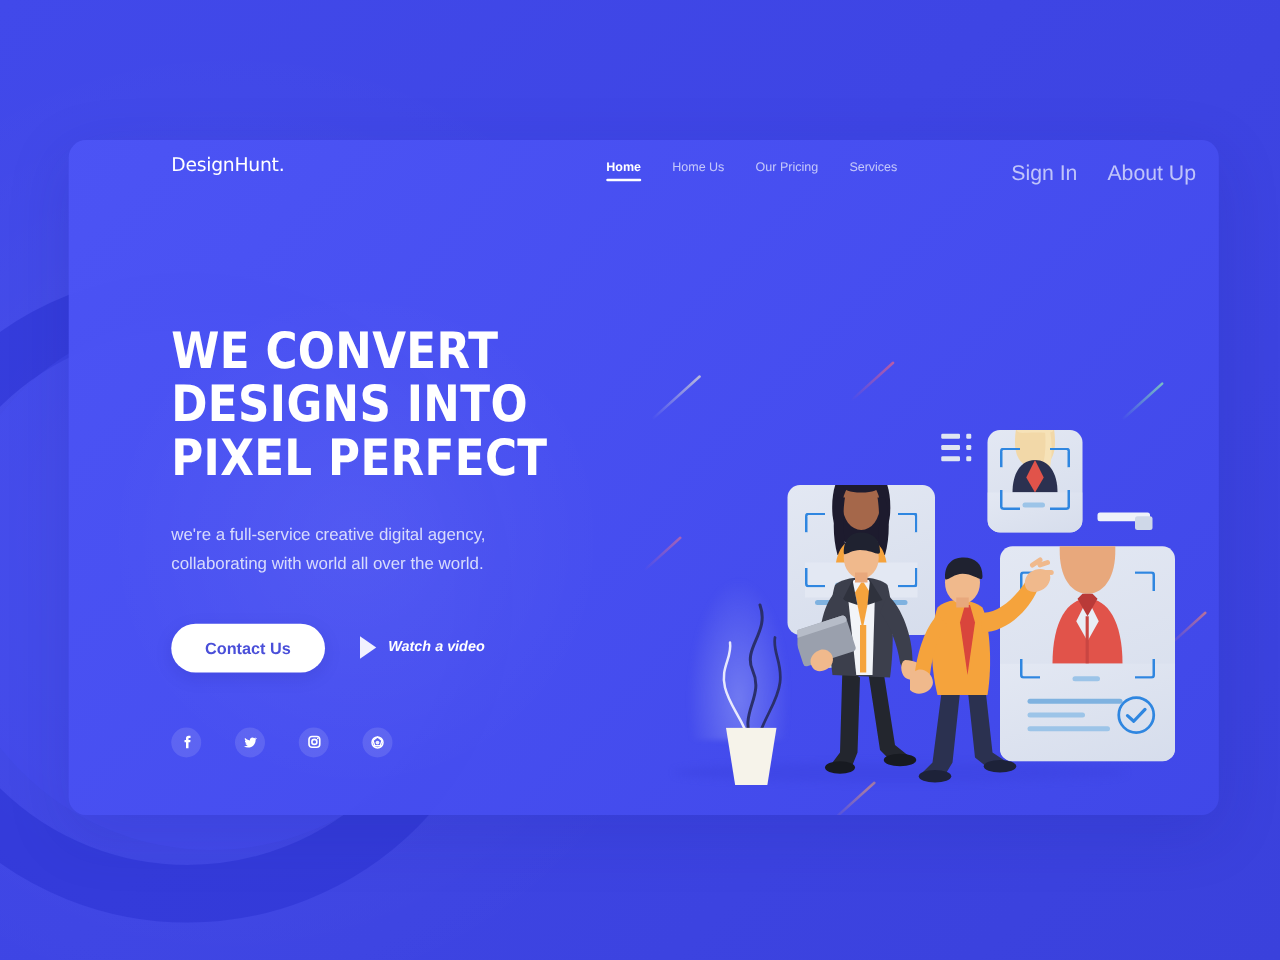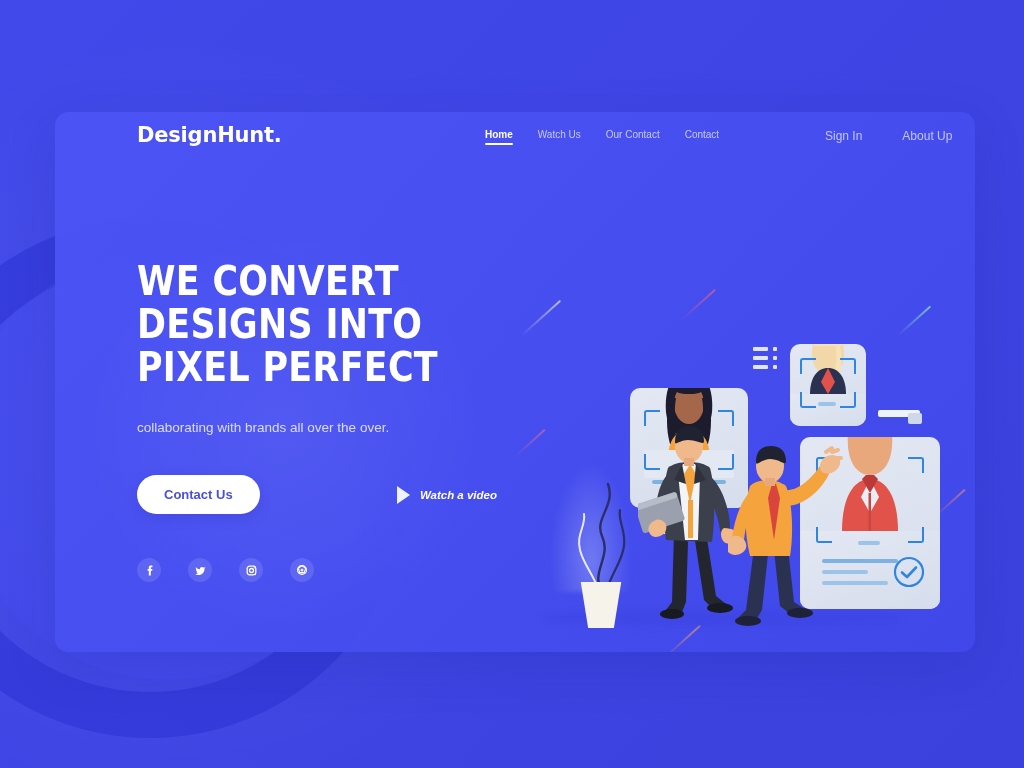--- a/index.html
+++ b/index.html
@@ -47,21 +47,21 @@
     background:radial-gradient(circle,rgba(255,255,255,0.055) 0%,rgba(255,255,255,0) 70%);
   }
 
   
   #topbar {
     position:absolute; left:0; top:0; width:100%; height:62px;
     display:flex; align-items:center;
   }
   #logo {
     position:absolute; left:82px; top:11px;
-    color:#ffffff; font-size:21px; font-weight:bold;
+    color:#ffffff; font-size:15px; font-weight:normal;
     letter-spacing:-0.2px;
     font-family:"DejaVu Sans", sans-serif;
   }
   #nav { position:absolute; left:430px; top:17px; display:flex; align-items:center; }
   .nav-item {
     color:rgba(223,226,252,0.82);
     font-size:10px;
     margin-right:25px;
     position:relative;
     padding-bottom:4px;
@@ -69,21 +69,21 @@
     cursor:pointer;
   }
   .nav-item.active { color:#ffffff; font-weight:bold; }
   .nav-item.active::after {
     content:""; position:absolute; left:0; bottom:-1px;
     width:100%; height:2px; background:#ffffff; border-radius:1px;
   }
   #nav-auth { position:absolute; left:730px; top:17px; display:flex; }
   .auth-item {
     color:rgba(223,226,252,0.80);
-    font-size:12px; margin-left:40px; cursor:pointer; white-space:nowrap;
+    font-size:17px; margin-left:24px; cursor:pointer; white-space:nowrap;
   }
 
   
   #copy { position:absolute; left:82px; top:148px; width:360px; }
   #headline {
     color:#ffffff;
     font-family:"DejaVu Sans Condensed","Liberation Sans Narrow","Liberation Sans",sans-serif;
     font-weight:bold;
     font-size:40px;
     line-height:1.08;
@@ -92,21 +92,21 @@
     transform:scaleX(0.97);
     transform-origin:left center;
   }
   #headline div { white-space:nowrap; }
   #subtitle {
     margin-top:26px;
     color:rgba(226,229,253,0.93);
     font-size:13.5px;
     line-height:1.75;
   }
-  #cta-row { margin-top:36px; display:flex; align-items:center;justify-content:space-between; }
+  #cta-row { margin-top:36px; display:flex; align-items:center; }
   #contact-btn {
     background:#ffffff;
     color:#4a4fd9;
     border:none;
     border-radius:22px;
     height:39px;
     padding:0 27px;
     font-size:13px;
     font-weight:bold;
     font-family:"Liberation Sans", sans-serif;
@@ -192,40 +192,41 @@
 </div>
 
 <div id="panel">
   <div id="panel-glow"></div>
 
   <div id="topbar">
     <div id="logo">DesignHunt.</div>
 
     <div id="nav">
       <div class="nav-item active">Home</div>
-      <div class="nav-item">Watch Us</div>
-      <div class="nav-item">Our Contact</div>
-      <div class="nav-item">Contact</div>
+      <div class="nav-item">Home Us</div>
+      <div class="nav-item">Our Pricing</div>
+      <div class="nav-item">Services</div>
     </div>
 
     <div id="nav-auth">
       <div class="auth-item">Sign In</div>
       <div class="auth-item">About Up</div>
     </div>
   </div>
 
   <div id="copy">
     <div id="headline">
       <div>WE CONVERT</div>
       <div>DESIGNS INTO</div>
       <div>PIXEL PERFECT</div>
     </div>
 
     <div id="subtitle">
-      <div>collaborating with brands all over the over.</div>
+      <div>we're a full-service creative digital agency,</div>
+      <div>collaborating with world all over the world.</div>
     </div>
 
     <div id="cta-row">
       <button id="contact-btn">Contact Us</button>
       <div id="watch-row">
         <div id="play-icon"></div>
         <span id="watch-label">Watch a video</span>
       </div>
     </div>
 

